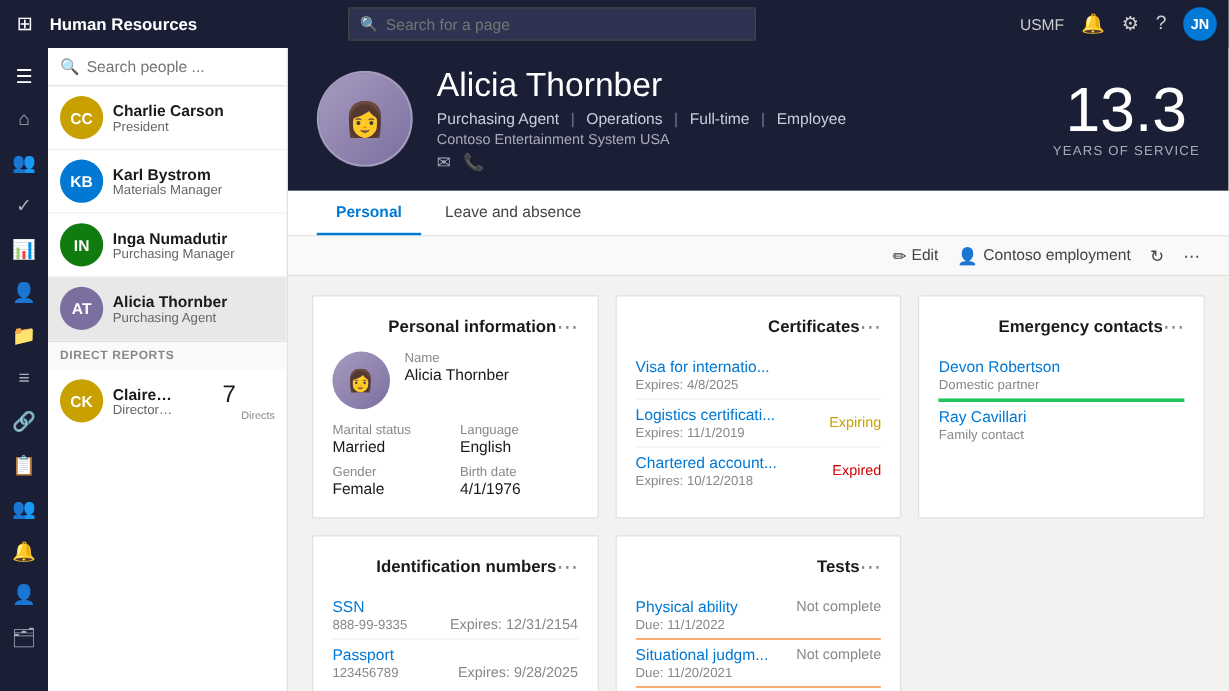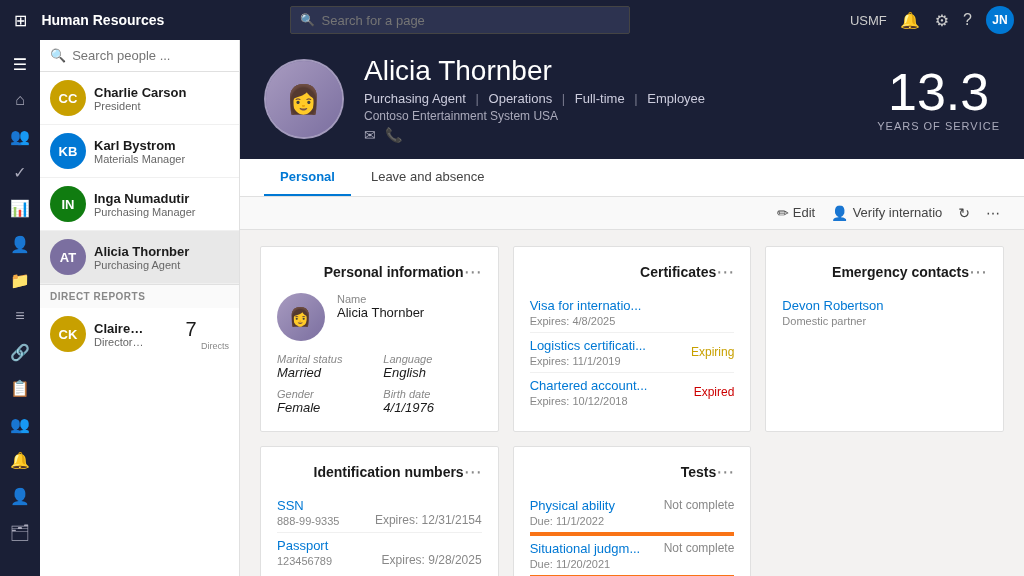--- a/index.html
+++ b/index.html
@@ -227,21 +227,21 @@
     .pi-avatar-row { display: flex; align-items: flex-start; gap: 12px; margin-bottom: 12px; }
     .pi-avatar {
       width: 48px; height: 48px; border-radius: 50%;
       background: linear-gradient(135deg, #a89bc0, #7b6fa0);
       flex-shrink: 0;
       display: flex; align-items: center; justify-content: center;
       color: #fff; font-size: 18px;
     }
     .pi-name-section .pi-label { font-size: 11px; color: #888; }
     .pi-name-section .pi-value { font-size: 13px; color: #1a1a1a; font-weight: 500; }
-    .pi-fields { display: grid; grid-template-columns: 1fr 1fr; gap: 8px; font-style: italic; }
+    .pi-fields { display: grid; grid-template-columns: 1fr 1fr; gap: 8px; }
     .pi-field .pi-label { font-size: 11px; color: #888; }
     .pi-field .pi-value { font-size: 13px; color: #1a1a1a; }
 
     
     .cert-item { display: flex; align-items: center; justify-content: space-between; padding: 5px 0; border-bottom: 1px solid #f0f0f0; }
     .cert-item:last-child { border-bottom: none; }
     .cert-name { font-size: 13px; color: #0078d4; cursor: pointer; }
     .cert-date { font-size: 11px; color: #888; margin-top: 2px; }
     .cert-status { font-size: 12px; }
     .cert-status.expiring { color: #c8a000; }
@@ -254,21 +254,21 @@
     .ec-relation { font-size: 11px; color: #888; margin-top: 2px; }
 
     
     .id-item { display: flex; align-items: flex-end; justify-content: space-between; padding: 5px 0; border-bottom: 1px solid #f0f0f0; }
     .id-item:last-child { border-bottom: none; }
     .id-name { font-size: 13px; color: #0078d4; cursor: pointer; }
     .id-number { font-size: 11px; color: #888; margin-top: 2px; }
     .id-expiry { font-size: 12px; color: #888; white-space: nowrap; }
 
     
-    .test-item { display: flex; align-items: flex-start; justify-content: space-between; padding: 5px 0; border-bottom: 4px solid #f97316; }
+    .test-item { display: flex; align-items: flex-start; justify-content: space-between; padding: 5px 0; border-bottom: 1px solid #f97316; }
     .test-item:last-child { border-bottom: none; }
     .test-name { font-size: 13px; color: #0078d4; cursor: pointer; }
     .test-due { font-size: 11px; color: #888; margin-top: 2px; }
     .test-status { font-size: 12px; color: #888; white-space: nowrap; }
   </style>
 </head>
 <body>
 
 <div class="top-nav">
   <span class="app-grid-icon">⊞</span>
@@ -388,21 +388,21 @@
       <div class="tab">Leave and absence</div>
     </div>
 
     <div class="action-bar">
       <div class="action-btn">
         <span class="icon">✏</span>
         <span>Edit</span>
       </div>
       <div class="action-btn">
         <span class="icon">👤</span>
-        <span>Verify internatio</span>
+        <span>Contoso employment</span>
       </div>
       <div class="action-btn">
         <span class="icon">↻</span>
       </div>
       <div class="action-btn">
         <span class="icon">⋯</span>
       </div>
     </div>
 
     <div class="cards-area">
@@ -469,20 +469,24 @@
 
       <div class="card">
         <div class="card-header">
           <span class="card-title">Emergency contacts</span>
           <span class="card-more">⋯</span>
         </div>
         <div class="ec-item">
           <div class="ec-name">Devon Robertson</div>
           <div class="ec-relation">Domestic partner</div>
         </div>
+        <div class="ec-item">
+          <div class="ec-name">Ray Cavillari</div>
+          <div class="ec-relation">Family contact</div>
+        </div>
       </div>
 
       <div class="card">
         <div class="card-header">
           <span class="card-title">Identification numbers</span>
           <span class="card-more">⋯</span>
         </div>
         <div class="id-item">
           <div>
             <div class="id-name">SSN</div>

